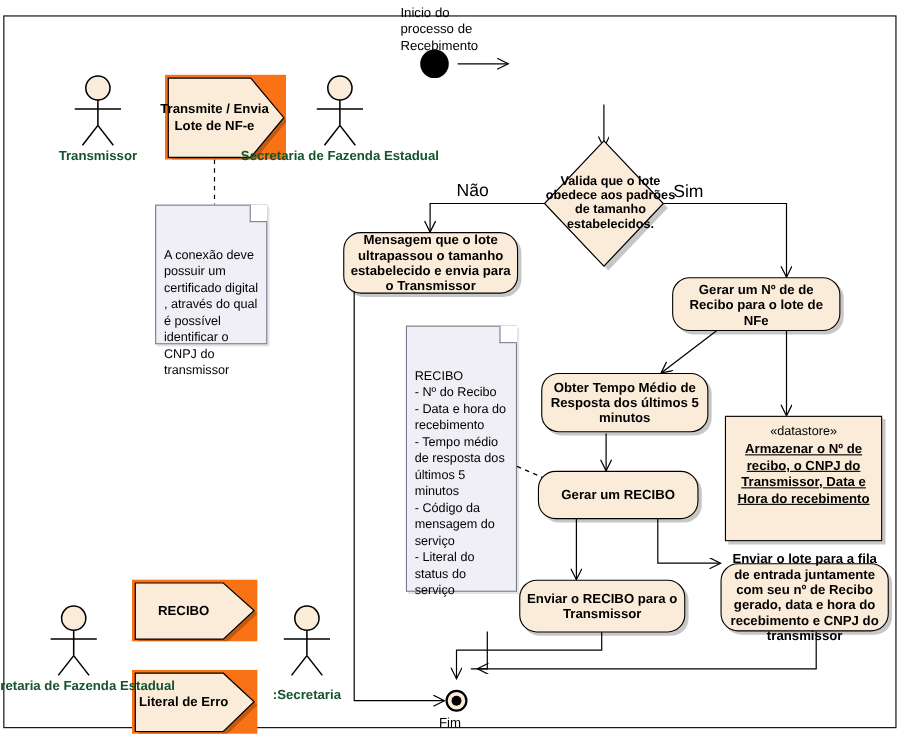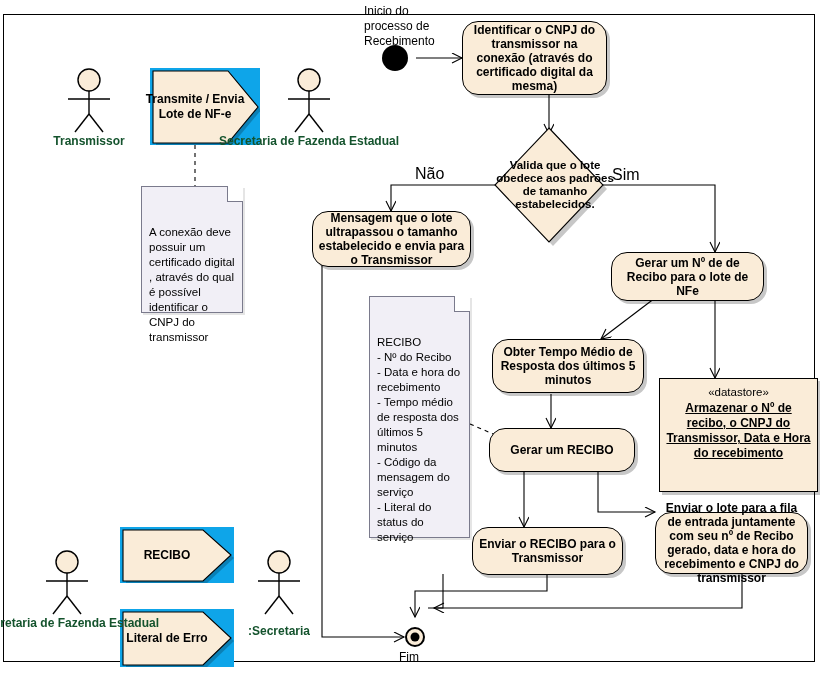--- a/index.html
+++ b/index.html
@@ -68,21 +68,21 @@
   .note .fold{
     position:absolute;right:-1px;top:-1px;
     width:15px;height:15px;
     background:#ffffff;
     border-left:1px solid #7a7a8c;
     border-bottom:1px solid #7a7a8c;
   }
 
   .signal{
     position:absolute;
-    background:#0ea5e9;
+    background:#f97316;
     font-weight:bold;font-size:12px;line-height:15px;
     color:#000;text-align:center;
     display:flex;align-items:center;justify-content:center;
     box-sizing:border-box;
   }
   .signal .sig-shadow,.signal .sig-body{position:absolute;left:0;top:0;width:100%;height:100%;}
 
   .datastore{
     position:absolute;
     background:#faecd8;
@@ -175,23 +175,20 @@
 
     <line x1="195" y1="145" x2="195" y2="186" stroke="#000" stroke-width="1.1" stroke-dasharray="4,4"></line>
     <line x1="470" y1="424" x2="500" y2="437" stroke="#000" stroke-width="1.1" stroke-dasharray="4,4"></line>
   </svg>
 
   <div class="plaintext" style="left:364px;top:4px;">Inicio do
 processo de
 Recebimento</div>
   <div class="startnode" style="left:382px;top:45px;"></div>
 
-  <div class="node act" style="left:462px;top:21px;width:145px;height:74px;">
-    <span>Identificar o CNPJ do transmissor na conexão (através do certificado digital da mesma)</span>
-  </div>
 
   <div class="node act" style="left:312px;top:211px;width:159px;height:56px;">
     <span>Mensagem que o lote ultrapassou o tamanho estabelecido e envia para o Transmissor</span>
   </div>
 
   <div class="node act" style="left:611px;top:252px;width:153px;height:49px;">
     <span>Gerar um Nº de de Recibo para o lote de NFe</span>
   </div>
 
   <div class="node act" style="left:492px;top:339px;width:152px;height:54px;">
@@ -214,21 +211,21 @@
     <svg width="120" height="124" viewBox="0 0 120 124">
       <polygon points="60,5 114,62 60,119 6,62" fill="rgba(0,0,0,0.22)" transform="translate(4,4)"></polygon>
       <polygon points="60,5 114,62 60,119 6,62" fill="#faecd8" stroke="#000" stroke-width="1.1"></polygon>
     </svg>
     <div class="lbl" style="padding:0 6px;">Valida que o lote obedece aos padrões de tamanho estabelecidos.</div>
   </div>
 
   <div class="edgelbl" style="left:415px;top:167px;">Não</div>
   <div class="edgelbl" style="left:612px;top:168px;">Sim</div>
 
-  <div class="datastore" style="left:659px;top:378px;width:159px;height:114px;">
+  <div class="datastore" style="left:659px;top:378px;width:143px;height:114px;">
     <div class="stereo">«datastore»</div>
     <div class="dsbody">Armazenar o Nº de recibo, o CNPJ do Transmissor, Data e Hora do recebimento</div>
   </div>
 
   <div class="note" style="left:141px;top:186px;width:102px;height:127px;">
     <div class="fold"></div>
     <span>A conexão deve possuir um certificado digital , através do qual é possível identificar o CNPJ do transmissor</span>
   </div>
 
   <div class="note" style="left:369px;top:296px;width:101px;height:242px;">

